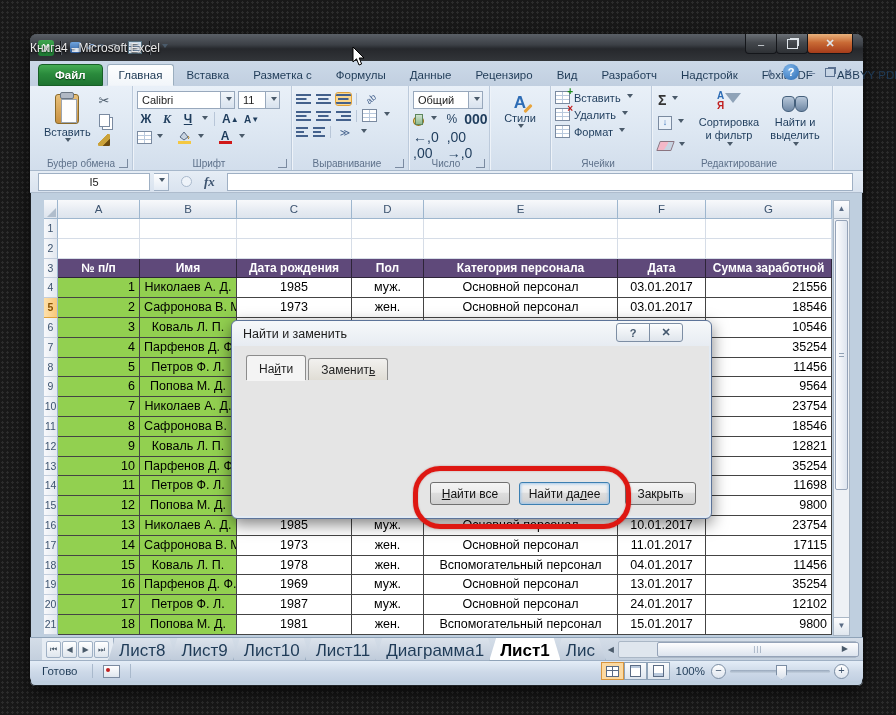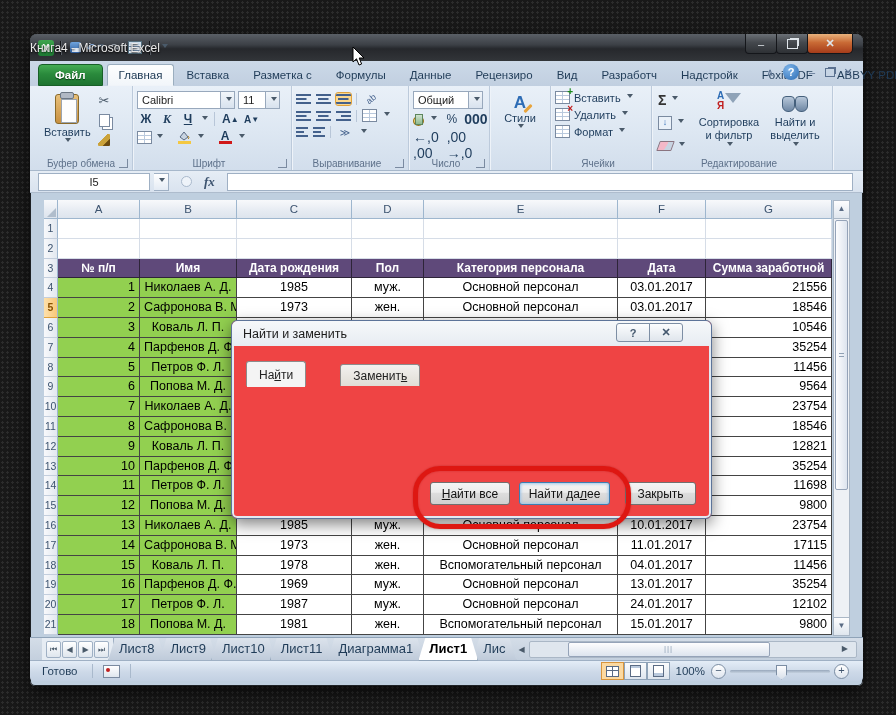--- a/index.html
+++ b/index.html
@@ -136,21 +136,21 @@
   .vthumb{position:absolute;left:1px;right:1px;top:19px;height:268px;border:1px solid #95a3b8;border-radius:2px;
     background:linear-gradient(90deg,#fdfdfe,#dde4ee);}
   .vthumb:after{content:"";position:absolute;left:3px;right:3px;top:50%;height:5px;margin-top:-2px;
     background:repeating-linear-gradient(#8fa0b4 0 1px,transparent 1px 3px);}
   
   .sheetbar{position:absolute;left:0;top:603px;right:0;height:23px;background:linear-gradient(#d4dde8,#c3cfdd);
     display:flex;align-items:stretch;padding-left:12px;border-top:1px solid #8fa3b8;}
   .tnav{display:flex;align-items:center;gap:1px;padding:0 4px;background:#e6ecf3;border-right:1px solid #9fb0c4;}
   .tnb{width:13px;height:15px;font-size:8px;color:#4a5a6a;display:flex;align-items:center;justify-content:center;
     background:linear-gradient(#fff,#dfe6ee);border:1px solid #9fb0c4;border-radius:2px;}
-  .stab{padding:3px 10px 2px;font-size:13px;color:#1f3b57;background:linear-gradient(#dce3ec,#bfcbda);
+  .stab{padding:3px 10px 2px;font-size:17px;color:#1f3b57;background:linear-gradient(#dce3ec,#bfcbda);
     border:1px solid #8fa3b8;border-top:none;margin-left:-6px;
     clip-path:polygon(7px 0,calc(100% - 7px) 0,100% 100%,0 100%);white-space:nowrap;}
   .stab.active{background:#fff;font-weight:bold;color:#000;z-index:2;}
   .stab.cut{max-width:30px;overflow:hidden;}
   .tsplit{width:10px;display:flex;align-items:center;justify-content:center;font-size:8px;color:#4a5a6a;}
   .hscroll{position:relative;flex:1;margin:3px 6px 3px 2px;background:#dfe6ee;border:1px solid #aab7c6;border-radius:2px;}
   .hthumb{position:absolute;left:38px;top:0;bottom:0;width:200px;background:linear-gradient(#fdfdfe,#dde4ee);
     border:1px solid #95a3b8;border-radius:2px;}
   .hthumb:after{content:"|||";position:absolute;left:50%;top:1px;transform:translateX(-50%);font-size:8px;color:#8fa0b4;letter-spacing:1px;}
   .harrow{position:absolute;right:8px;top:2px;font-size:8px;color:#4a5a6a;}
@@ -172,29 +172,29 @@
   .vbp{width:9px;height:10px;border:1px solid #5a6b84;background:#fff;box-shadow:inset 0 2px 0 #b9c9dd;}
   .zoomtxt{font-size:11.5px;}
   .zslider{display:flex;align-items:center;gap:4px;}
   .zcirc{width:13px;height:13px;border-radius:50%;border:1px solid #7b8da3;background:linear-gradient(#fff,#dde4ee);
     text-align:center;line-height:11px;font-size:11px;color:#41556e;}
   .ztrack{width:100px;height:3px;background:linear-gradient(#98a8bc,#c4d0de);border-radius:2px;position:relative;}
   .zthumb{position:absolute;left:46px;top:-5px;width:9px;height:13px;background:linear-gradient(#fdfdfe,#d8e0ea);
     border:1px solid #7b8da3;clip-path:polygon(0 0,100% 0,100% 68%,50% 100%,0 68%);}
   
   .dialog{position:absolute;left:231px;top:320px;width:479px;height:197px;z-index:40;
-    background:#ef4444;border:1px solid #5d7499;border-radius:6px;
+    background:#e5e5e5;border:1px solid #5d7499;border-radius:6px;
     box-shadow:inset 0 0 0 2px #e2eaf3, 0 5px 16px rgba(0,0,0,.5);}
   .dtitle{position:absolute;left:0;top:0;right:0;height:25px;border-radius:6px 6px 0 0;
     background:linear-gradient(#f6f8fa,#e7ecf2);display:flex;align-items:center;font-size:12.5px;color:#1a1a1a;padding-left:11px;}
   .dbtns{position:absolute;right:28px;top:2px;display:flex;}
   .dbtn{width:32px;height:17px;border:1px solid #7d8ea4;background:linear-gradient(#fcfdfe,#dfe5ec);
     display:flex;align-items:center;justify-content:center;font-size:11px;color:#44586e;font-weight:bold;margin-left:-1px;}
   .dbtn:first-child{border-radius:3px 0 0 3px;} .dbtn:last-child{border-radius:0 3px 3px 0;}
-  .dtabs{position:absolute;left:14px;top:40px;display:flex;z-index:2;gap:32px;}
+  .dtabs{position:absolute;left:14px;top:34px;display:flex;z-index:2;}
   .dtab{font-size:12px;color:#222;padding:4px 12px 3px;border:1px solid #8c8c8c;border-bottom:none;border-radius:3px 3px 0 0;
     background:linear-gradient(#f2f1ef,#e0ddd5);margin-right:2px;margin-top:3px;}
   .dtab.active{background:#f4f4f4;margin-top:0;padding-top:6px;position:relative;}
   .dtab.active:after{content:"";position:absolute;left:0;right:0;bottom:-1px;height:2px;background:#f4f4f4;}
   .dpage{position:absolute;left:10px;right:10px;top:56px;height:96px;background:#f4f4f4;border:1px solid #8c8c8c;}
   .dfield-label{position:absolute;left:12px;top:16px;font-size:12px;color:#111;}
   .dcombo{position:absolute;left:88px;top:12px;right:12px;height:20px;background:#fff;border:1px solid #7a8a99;
     display:flex;align-items:center;font-size:12px;color:#111;padding-left:4px;}
   .dcombo .cdd2{margin-left:auto;width:17px;height:100%;background:linear-gradient(#f4f6f8,#dde3ea);border-left:1px solid #7a8a99;
     display:flex;align-items:center;justify-content:center;}

